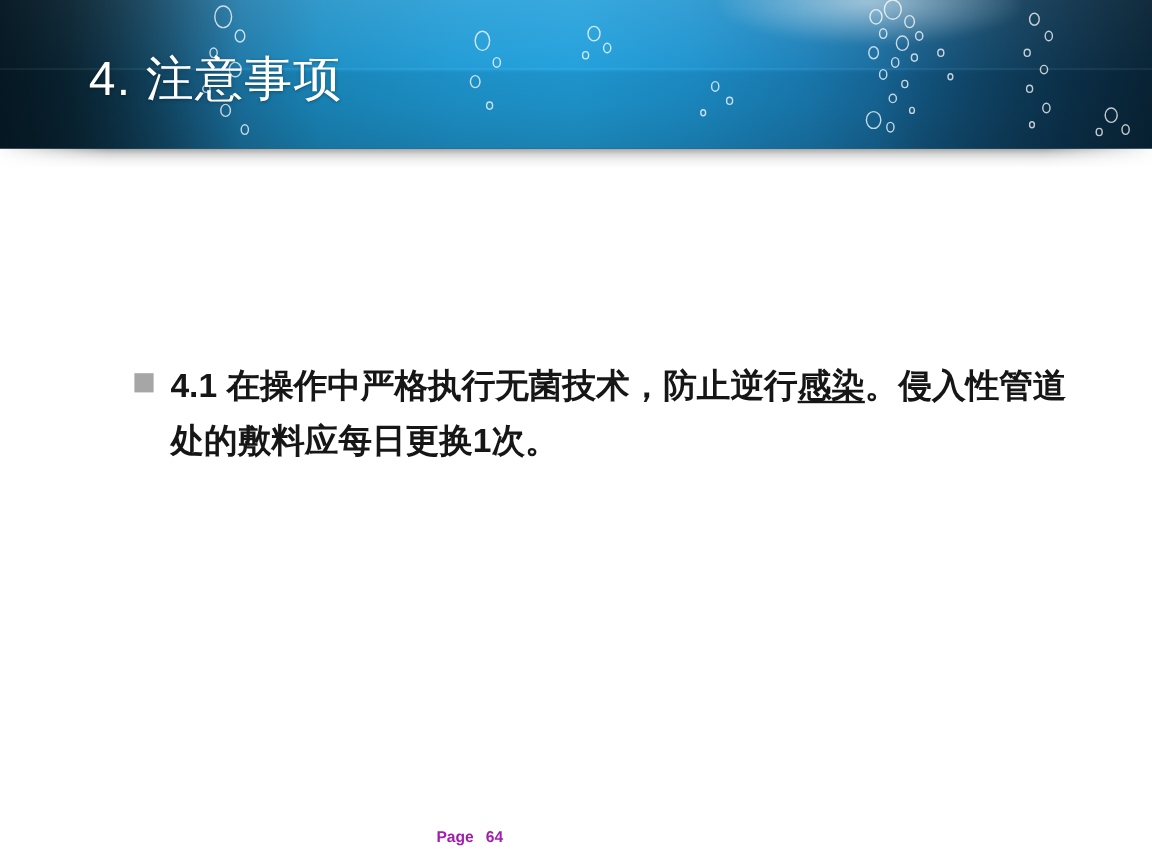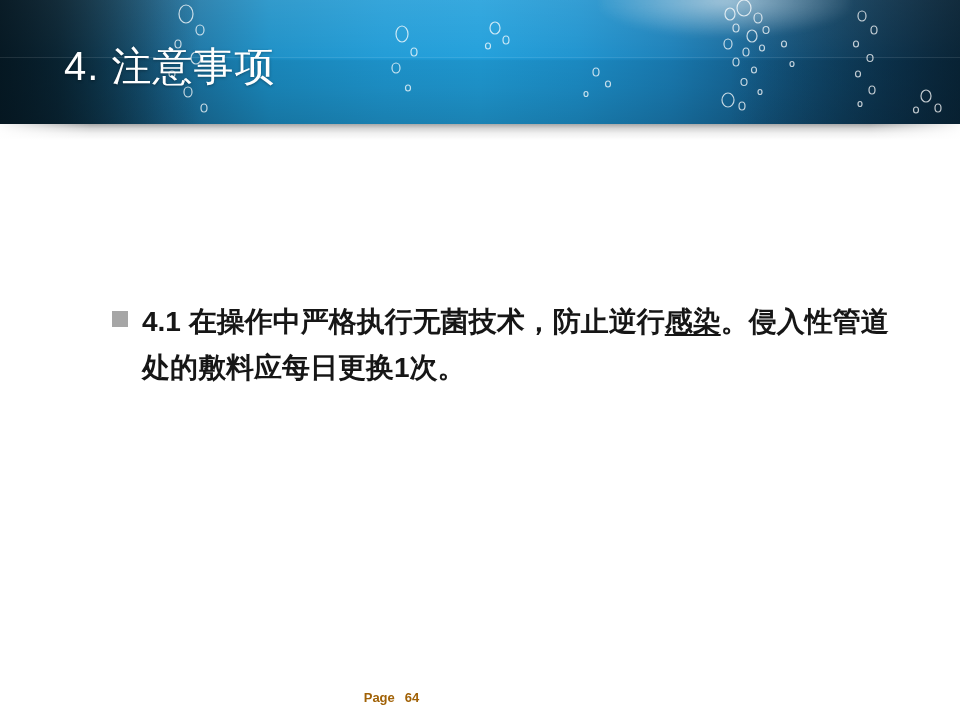--- a/index.html
+++ b/index.html
@@ -115,21 +115,21 @@
   .hdr-shadow-fade-r {
     position: absolute;
     right: 0; top: 124px;
     width: 90px; height: 16px;
     background: linear-gradient(to left, rgba(255,255,255,0.95), rgba(255,255,255,0));
   }
 
   
   .slide-title {
     position: absolute;
-    left: 64px;
+    left: 74px;
     top: 42px;
     font-size: 40px;
     line-height: 48px;
     color: #ffffff;
     font-weight: 400;
     letter-spacing: 1px;
     white-space: nowrap;
     text-shadow: 0 1px 3px rgba(0,0,0,0.35);
   }
 
@@ -173,21 +173,21 @@
 
   
   .footer {
     position: absolute;
     left: 0;
     top: 690px;
     width: 783px;
     text-align: center;
     font-size: 13px;
     font-weight: bold;
-    color: #a16207;
+    color: #a21caf;
   }
   .footer .page-label { margin-right: 10px; }
 </style>
 </head>
 <body>
 
 <div class="slide">
 
   <div class="header">
     <div class="hdr-base"></div>

